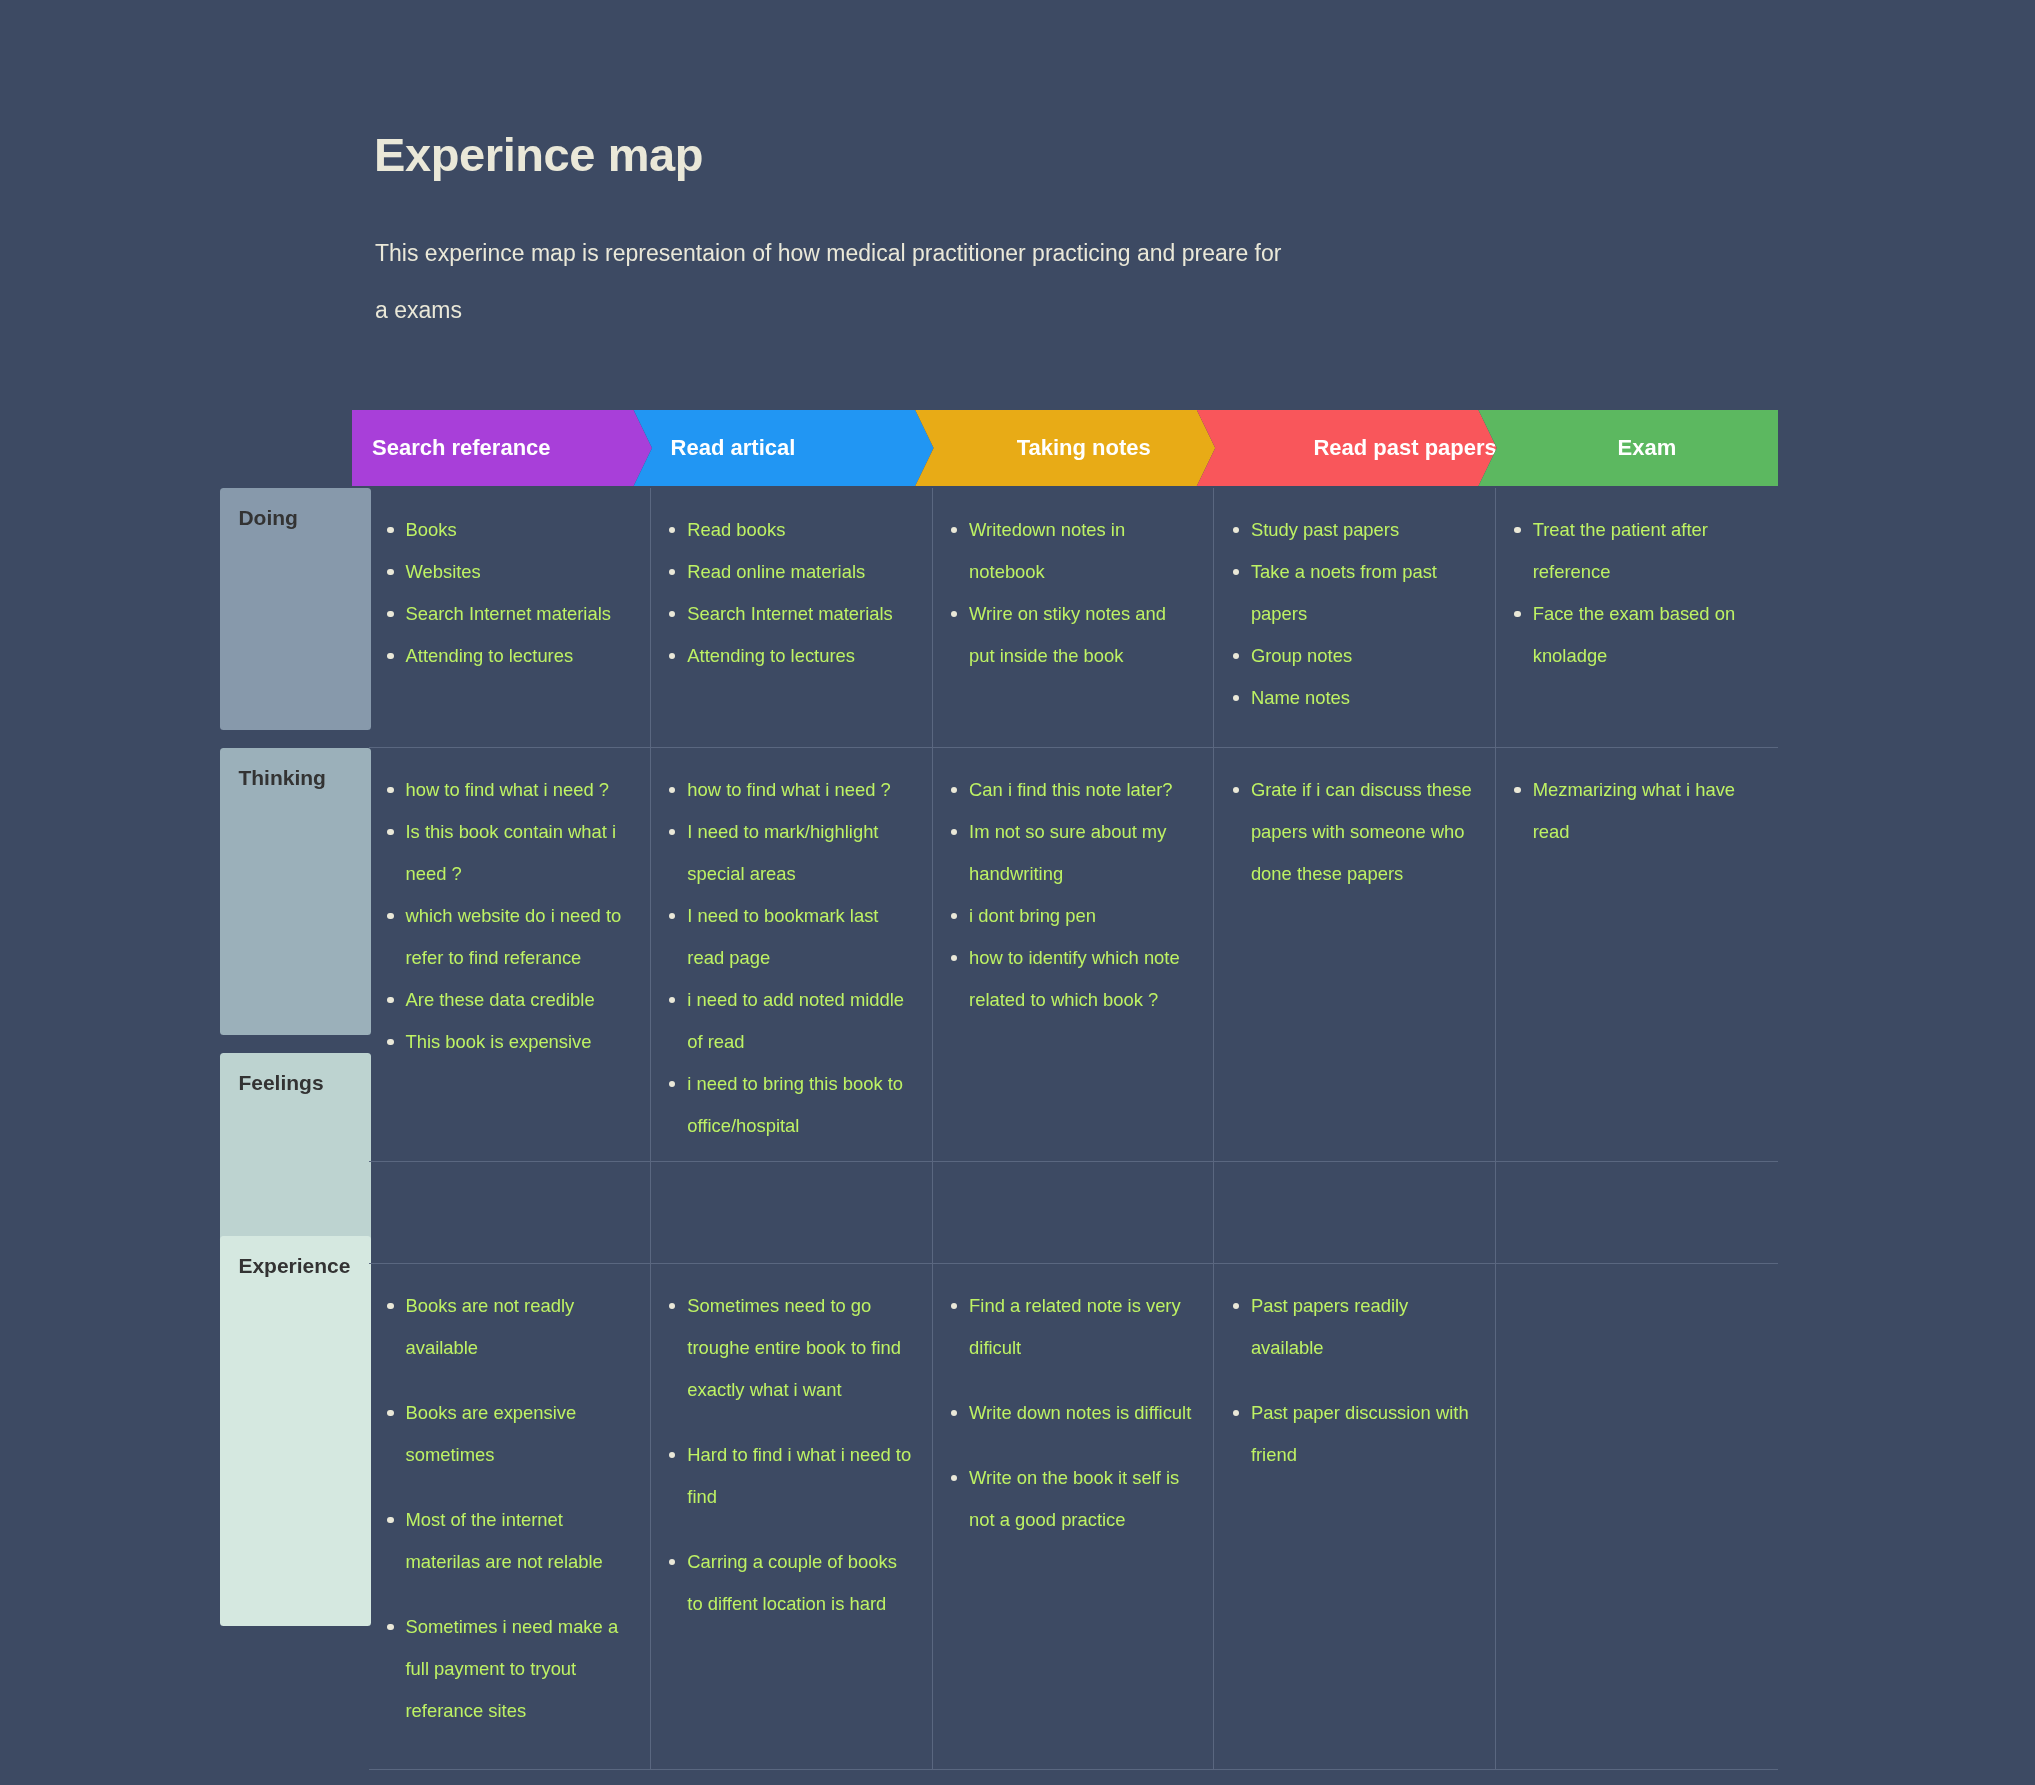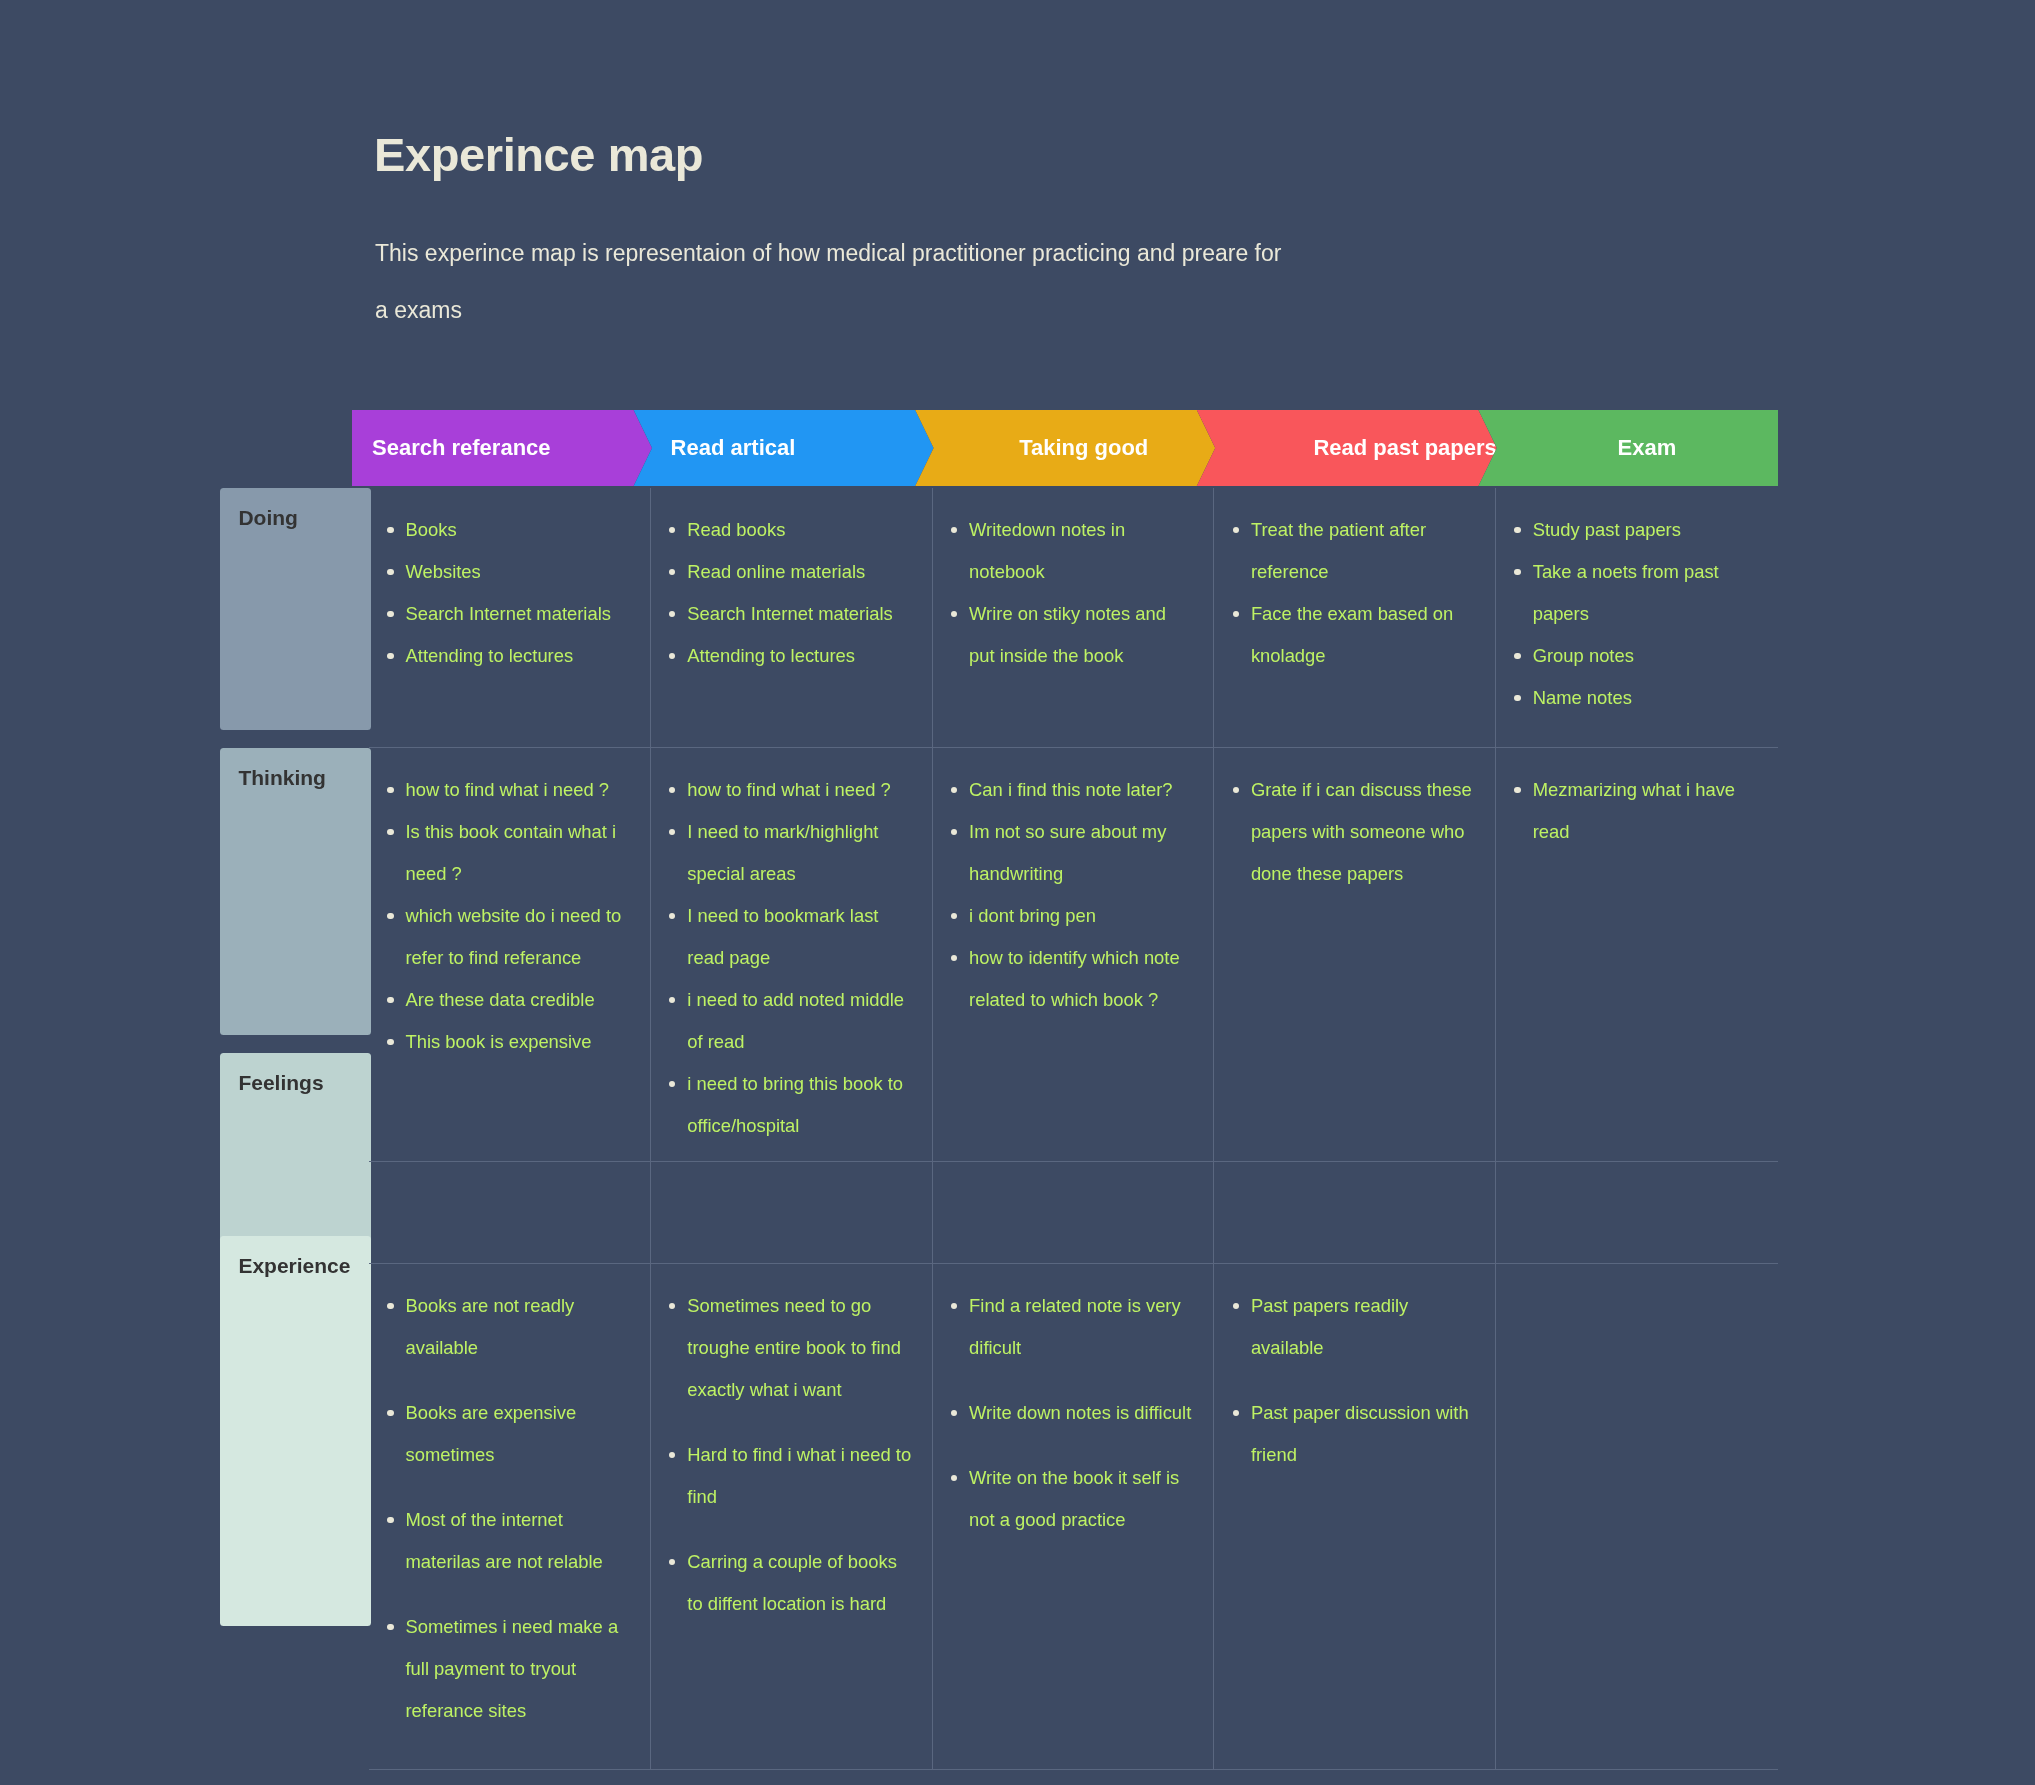--- a/index.html
+++ b/index.html
@@ -139,21 +139,21 @@
   <div class="subtitle">This experince map is representaion of how medical practitioner practicing and preare for a exams</div>
 
   <div class="stages">
     <div class="stage s0" style="background: rgb(168, 63, 217);">
       <span class="lbl">Search referance</span>
     </div>
     <div class="stage s1" style="background: rgb(33, 150, 243);">
       <span class="lbl">Read artical</span>
     </div>
     <div class="stage s2" style="background: rgb(232, 171, 22);">
-      <span class="lbl">Taking good</span>
+      <span class="lbl">Taking notes</span>
     </div>
     <div class="stage s3" style="background: rgb(249, 86, 91);">
       <span class="lbl">Read past papers</span>
     </div>
     <div class="stage s4" style="background: rgb(92, 184, 96);">
       <span class="lbl">Exam</span>
     </div>
   </div>
 
   <div class="rowlabel" id="label-doing">
@@ -187,30 +187,30 @@
         </ul>
       </div>
       <div class="cell">
         <ul class="items">
           <li>Writedown notes in notebook</li>
           <li>Wrire on stiky notes and put inside the book</li>
         </ul>
       </div>
       <div class="cell">
         <ul class="items">
-          <li>Treat the patient after reference</li>
-          <li>Face the exam based on knoladge</li>
-        </ul>
-      </div>
-      <div class="cell">
-        <ul class="items">
           <li>Study past papers</li>
           <li>Take a noets from past papers</li>
           <li>Group notes</li>
           <li>Name notes</li>
+        </ul>
+      </div>
+      <div class="cell">
+        <ul class="items">
+          <li>Treat the patient after reference</li>
+          <li>Face the exam based on knoladge</li>
         </ul>
       </div>
     </div>
   <div class="grid" id="row-thinking">
       <div class="cell">
         <ul class="items">
           <li>how to  find what i need ?</li>
           <li>Is this book contain what i need ?</li>
           <li>which website do i need to refer to find referance</li>
           <li>Are these data credible</li>

